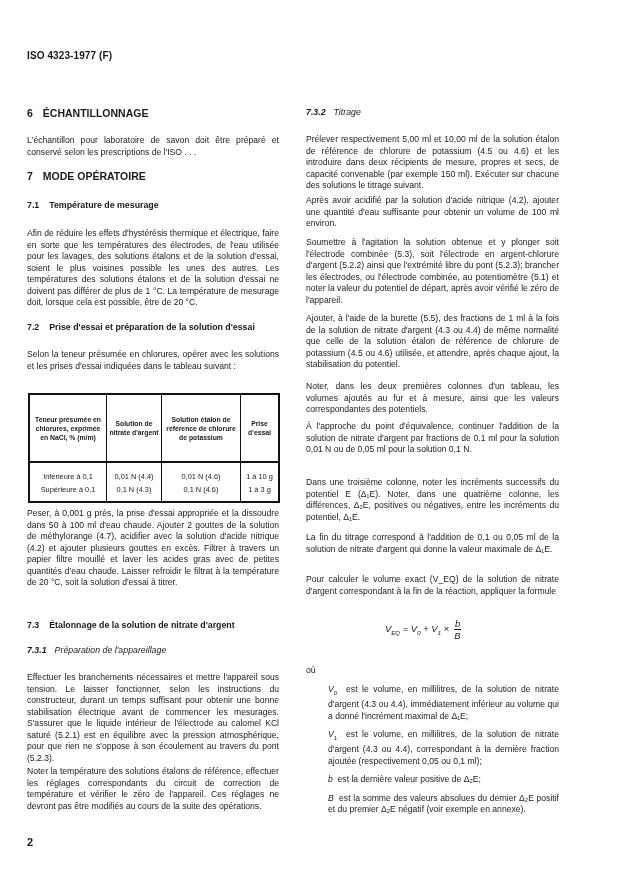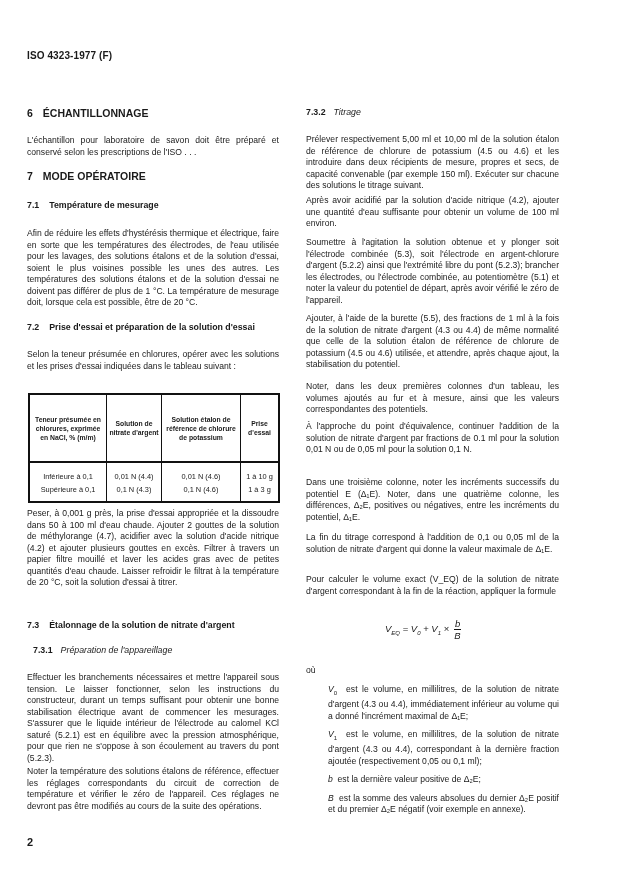--- a/index.html
+++ b/index.html
@@ -8,21 +8,21 @@
     font-family: "Liberation Sans", sans-serif; color: #1a1a1a;
   }
   .abs { position: absolute; }
   .hdr { left: 27px; top: 50px; font-size: 10px; font-weight: bold; letter-spacing: 0.1px; }
   .col { position: absolute; font-size: 8.6px; line-height: 11.5px; text-align: justify; margin-top: 8px; }
   .left { left: 27px; width: 252px; }
   .right { left: 306px; width: 253px; }
   h1.sec { font-size: 10.5px; font-weight: bold; margin: 0; position: absolute; }
   h2.sub { font-size: 8.8px; font-weight: bold; margin: 0; position: absolute; }
   h3.subsub { font-size: 8.8px; margin: 0; position: absolute; font-weight: normal; }
-  h3.subsub b { font-weight: bold; margin-right: 8px; }
+  h3.subsub b { font-weight: bold; margin-right: 8px; font-style: italic; }
   h3.subsub i { }
   p { margin: 0; }
   .num { margin-right: 10px; }
 
   table.t {
     position: absolute; left: 28px; top: 393px; width: 252px;
     border-collapse: collapse; border: 2px solid #111; font-size: 6.8px;
   }
   table.t th, table.t td { border-left: 1px solid #111; text-align: center; padding: 0 2px; }
   table.t th { font-weight: bold; height: 66px; border-bottom: 2px solid #111; line-height: 9px; }
@@ -78,21 +78,21 @@
       <td>0,1  N (4.6)</td>
       <td>1 à  3 g</td>
     </tr>
   </tbody>
 </table>
 
 <p class="col left" style="top:500px;">Peser, à 0,001 g près, la prise d'essai appropriée et la dissoudre dans 50 à 100 ml d'eau chaude. Ajouter 2 gouttes de la solution de méthylorange (4.7), acidifier avec la solution d'acide nitrique (4.2) et ajouter plusieurs gouttes en excès. Filtrer à travers un papier filtre mouillé et laver les acides gras avec de petites quantités d'eau chaude. Laisser refroidir le filtrat à la température de 20 °C, soit la solution d'essai à titrer.</p>
 
 <h2 class="sub" style="left:27px;top:620px;"><span class="num">7.3</span><span>Étalonnage de la solution de nitrate d'argent</span></h2>
 
-<h3 class="subsub" style="left:33px;top:645px;"><b>7.3.1</b><i>Préparation de l'appareillage</i></h3>
+<h3 class="subsub" style="left:27px;top:645px;"><b>7.3.1</b><i>Préparation de l'appareillage</i></h3>
 <p class="col left" style="top:664px;">Effectuer les branchements nécessaires et mettre l'appareil sous tension. Le laisser fonctionner, selon les instructions du constructeur, durant un temps suffisant pour obtenir une bonne stabilisation électrique avant de commencer les mesurages. S'assurer que le liquide intérieur de l'électrode au calomel KCl saturé (5.2.1) est en équilibre avec la pression atmosphérique, pour que rien ne s'oppose à son écoulement au travers du pont (5.2.3).</p>
 <p class="col left" style="top:758px;">Noter la température des solutions étalons de référence, effectuer les réglages correspondants du circuit de correction de température et vérifier le zéro de l'appareil. Ces réglages ne devront pas être modifiés au cours de la suite des opérations.</p>
 
 <h3 class="subsub" style="left:306px;top:107px;"><b>7.3.2</b><i>Titrage</i></h3>
 <p class="col right" style="top:126px;">Prélever respectivement 5,00 ml et 10,00 ml de la solution étalon de référence de chlorure de potassium (4.5 ou 4.6) et les introduire dans deux récipients de mesure, propres et secs, de capacité convenable (par exemple 150 ml). Exécuter sur chacune des solutions le titrage suivant.</p>
 <p class="col right" style="top:187px;">Après avoir acidifié par la solution d'acide nitrique (4.2), ajouter une quantité d'eau suffisante pour obtenir un volume de 100 ml environ.</p>
 <p class="col right" style="top:229px;">Soumettre à l'agitation la solution obtenue et y plonger soit l'électrode combinée (5.3), soit l'électrode en argent-chlorure d'argent (5.2.2) ainsi que l'extrémité libre du pont (5.2.3); brancher les électrodes, ou l'électrode combinée, au potentiomètre (5.1) et noter la valeur du potentiel de départ, après avoir vérifié le zéro de l'appareil.</p>
 <p class="col right" style="top:305px;">Ajouter, à l'aide de la burette (5.5), des fractions de 1 ml à la fois de la solution de nitrate d'argent (4.3 ou 4.4) de même normalité que celle de la solution étalon de référence de chlorure de potassium (4.5 ou 4.6) utilisée, et attendre, après chaque ajout, la stabilisation du potentiel.</p>
 <p class="col right" style="top:373px;">Noter, dans les deux premières colonnes d'un tableau, les volumes ajoutés au fur et à mesure, ainsi que les valeurs correspondantes des potentiels.</p>
 <p class="col right" style="top:413px;">À l'approche du point d'équivalence, continuer l'addition de la solution de nitrate d'argent par fractions de 0.1 ml pour la solution 0,01 N ou de 0,05 ml pour la solution 0,1 N.</p>

